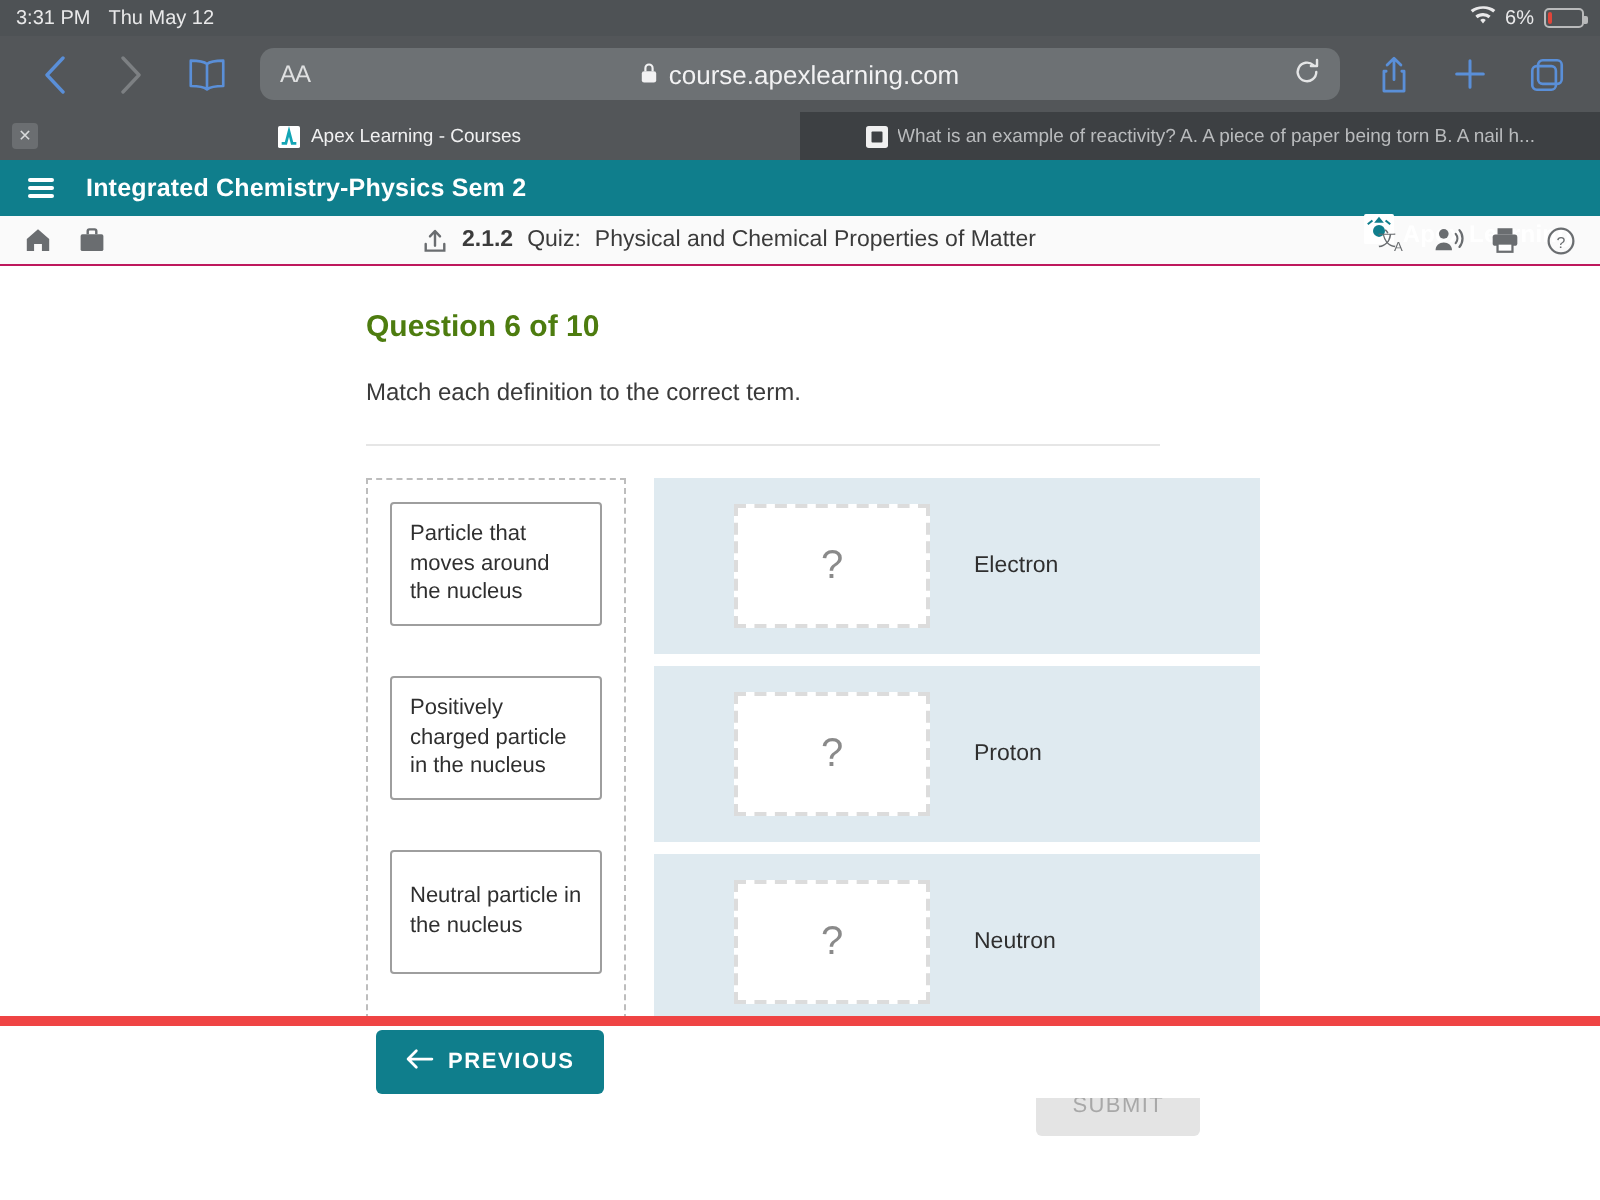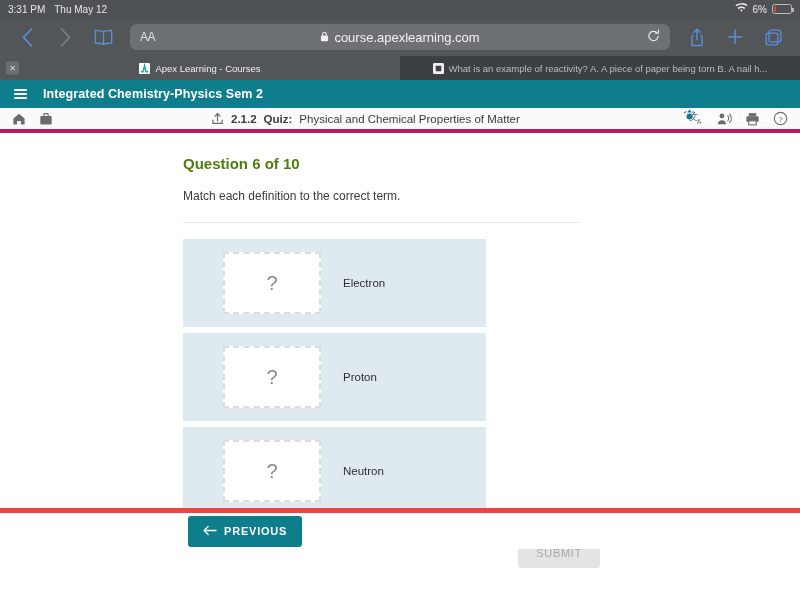--- a/index.html
+++ b/index.html
@@ -71,26 +71,26 @@
     display: flex; align-items: center; padding: 14px 14px; gap: 16px;
   }
   .hamburger { display: flex; flex-direction: column; gap: 2.5px; width: 13px; }
   .hamburger i { display: block; height: 1.5px; background: #fff; border-radius: 1px; }
   .course-title { color: #ffffff; font-size: 12.5px; font-weight: 600; letter-spacing: .1px; }
   .brand { margin-left: auto; display: flex; align-items: center; gap: 4px; margin-top: 46px; }
   .brand-name { color: #fff; font-size: 12px; font-weight: 600; letter-spacing: .1px; }
 
   
   .crumb-bar {
-    height: 25px; background: #fafafa; border-bottom: 4px solid #be185d;
+    height: 25px; background: #fafafa; border-bottom: 1px solid #be185d;
     display: flex; align-items: center; padding: 0 12px; gap: 13px;
   }
   .crumb-center { display: flex; align-items: center; gap: 7px; margin-left: 145px; }
   .crumb-num { font-size: 11.5px; font-weight: 700; color: #3b3b3b; }
-  .crumb-kind { font-size: 11.5px; font-weight: 700; color: #3b3b3b; }
+  .crumb-kind { font-size: 11.5px; font-weight: 400; color: #3b3b3b; }
   .crumb-name { font-size: 11.5px; color: #3b3b3b; }
   .crumb-right { margin-left: auto; display: flex; align-items: center; gap: 13px; }
   .ico { color: #6a6d70; display: flex; align-items: center; }
 
   
   .content { position: relative; height: 416px; background: #fff; padding: 0 0 0 0; }
   .q-wrap { padding: 22px 0 0 183px; }
   .q-title { font-size: 15px; font-weight: 700; color: #4d7c0f; }
   .q-prompt { font-size: 12px; color: #3a3a3a; margin-top: 17px; }
   .q-rule { width: 397px; height: 1px; background: #e6e6e6; margin-top: 19px; }
@@ -312,20 +312,25 @@
     </span>
   </div>
 
   <div class="content">
     <div class="q-wrap">
       <div class="q-title">Question 6 of 10</div>
       <div class="q-prompt">Match each definition to the correct term.</div>
       <div class="q-rule"></div>
 
       <div class="match-area">
+        <div class="def-col">
+          <div class="def-tile">Particle that moves around the nucleus</div>
+          <div class="def-tile">Positively charged particle in the nucleus</div>
+          <div class="def-tile">Neutral particle in the nucleus</div>
+        </div>
 
         <div class="ans-col">
           <div class="ans-row">
             <div class="drop-slot">?</div>
             <div class="ans-label">Electron</div>
           </div>
           <div class="ans-row">
             <div class="drop-slot">?</div>
             <div class="ans-label">Proton</div>
           </div>

